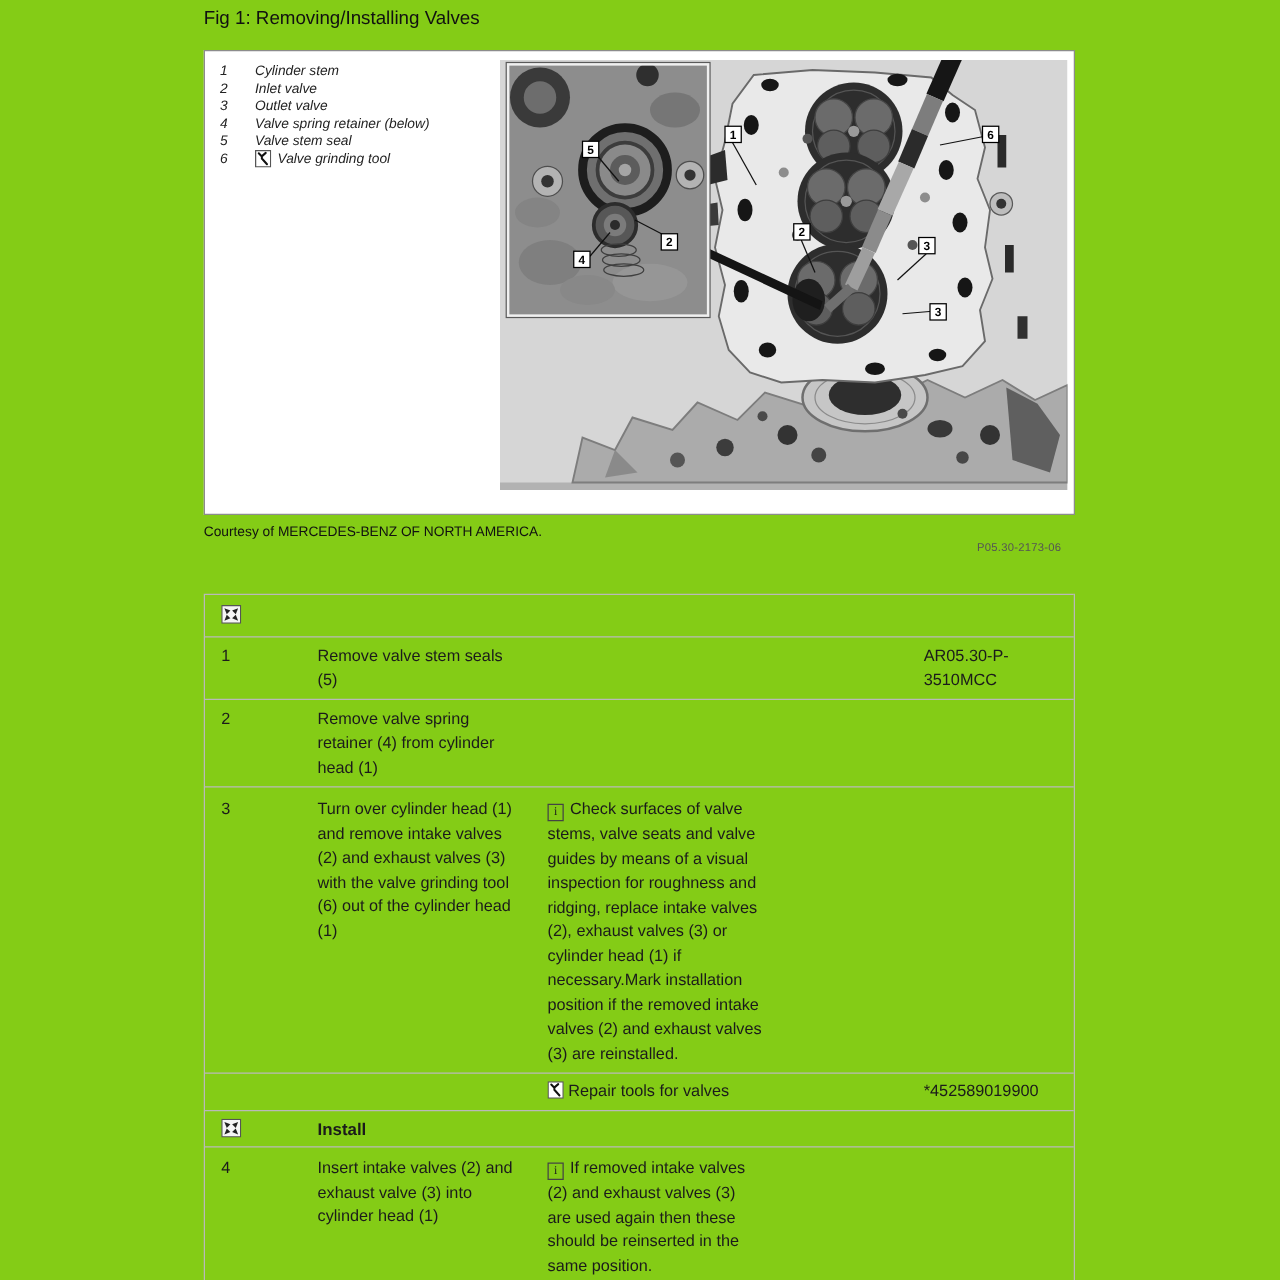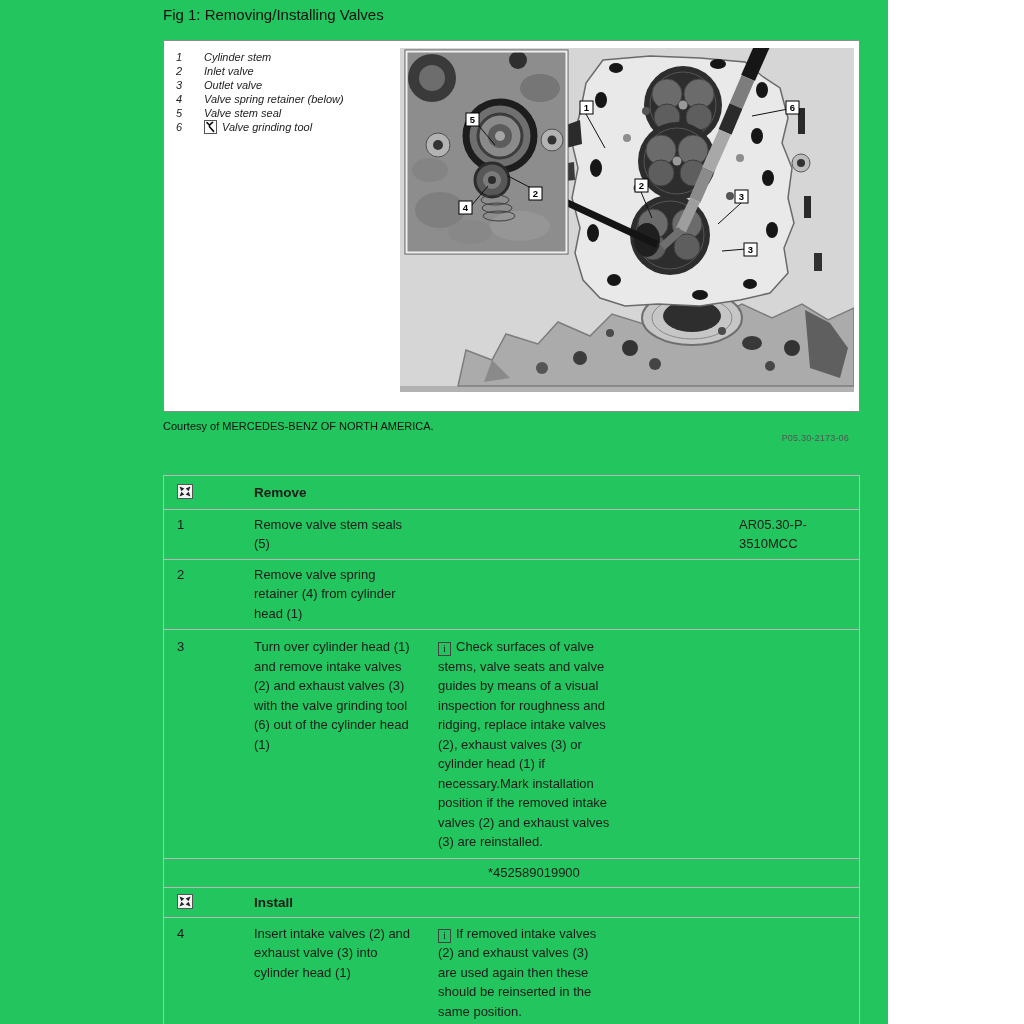--- a/index.html
+++ b/index.html
@@ -1,16 +1,16 @@
 <!DOCTYPE html>
 <html><head>
 <meta charset="utf-8">
 <style>
   html,body{margin:0;padding:0;}
-  .page{position:relative;width:888px;height:1024px;background:#22c55e;overflow:hidden;
+  .page{position:relative;width:1024px;height:1024px;background:#84cc16;overflow:hidden;
         font-family:"Liberation Sans",sans-serif;color:#1b1b1b;}
   .title{position:absolute;left:163px;top:6px;font-size:15px;font-weight:400;color:#111;}
   .figure-box{position:absolute;left:163px;top:40px;width:695px;height:370px;
               border:1px solid #8c8c8c;background:#fff;}
   .legend{position:absolute;left:12px;top:10px;font-style:italic;font-size:11px;color:#222;}
   .legend-row{display:flex;align-items:flex-start;margin-bottom:1.5px;line-height:12.4px;}
   .legend-num{width:28px;flex:0 0 28px;}
   .legend-row .tool-ico{margin:-1px 5px 0 0;}
   .photo{position:absolute;left:236px;top:7px;}
   .fig-code{position:absolute;right:10px;top:352px;font-size:9px;color:#555;letter-spacing:.2px;margin-top:40px;}
@@ -244,21 +244,20 @@
     <div class="thead">
       <div class="hicon">
         <svg class="ico" width="16" height="15" viewBox="0 0 16 15">
           <rect x="0.5" y="0.5" width="15" height="14" fill="#f5f5f5" stroke="#555"></rect>
           <polygon points="2.5,2.5 7.3,4.4 4.4,7.3" fill="#222"></polygon>
           <polygon points="13.5,2.5 8.7,4.4 11.6,7.3" fill="#222"></polygon>
           <polygon points="2.5,12.5 4.4,7.7 7.3,10.6" fill="#222"></polygon>
           <polygon points="13.5,12.5 11.6,7.7 8.7,10.6" fill="#222"></polygon>
         </svg>
       </div>
-      <div class="hlabel">Remove</div>
     </div>
 
     <div class="trow r1">
       <div class="c-num">1</div>
       <div class="c-step pre">Remove valve stem seals
 (5)</div>
       <div class="c-note"></div>
       <div class="c-code">AR05.30-P-3510MCC</div>
     </div>
 
@@ -289,20 +288,27 @@
 necessary.Mark installation
 position if the removed intake
 valves (2) and exhaust valves
 (3) are reinstalled.</span></div>
       <div class="c-code"></div>
     </div>
 
     <div class="trow rtools">
       <div class="c-num"></div>
       <div class="c-step"></div>
+      <div class="c-note">
+        <svg class="ico" width="13" height="14" viewBox="0 0 13 14">
+          <rect x="0.5" y="0.5" width="12" height="13" fill="#fff" stroke="#555"></rect>
+          <path d="M3 2.6 L5.3 5 M8.6 2.3 L5.6 4.9 M5.5 5 L5.5 6.8 L9.6 11.4" stroke="#111" stroke-width="1.6" fill="none" stroke-linecap="round"></path>
+        </svg>
+        <span>Repair tools for valves</span>
+      </div>
       <div class="c-code">*452589019900</div>
     </div>
 
     <div class="thead h-install">
       <div class="hicon">
         <svg class="ico" width="16" height="15" viewBox="0 0 16 15">
           <rect x="0.5" y="0.5" width="15" height="14" fill="#f5f5f5" stroke="#555"></rect>
           <polygon points="2.5,2.5 7.3,4.4 4.4,7.3" fill="#222"></polygon>
           <polygon points="13.5,2.5 8.7,4.4 11.6,7.3" fill="#222"></polygon>
           <polygon points="2.5,12.5 4.4,7.7 7.3,10.6" fill="#222"></polygon>

